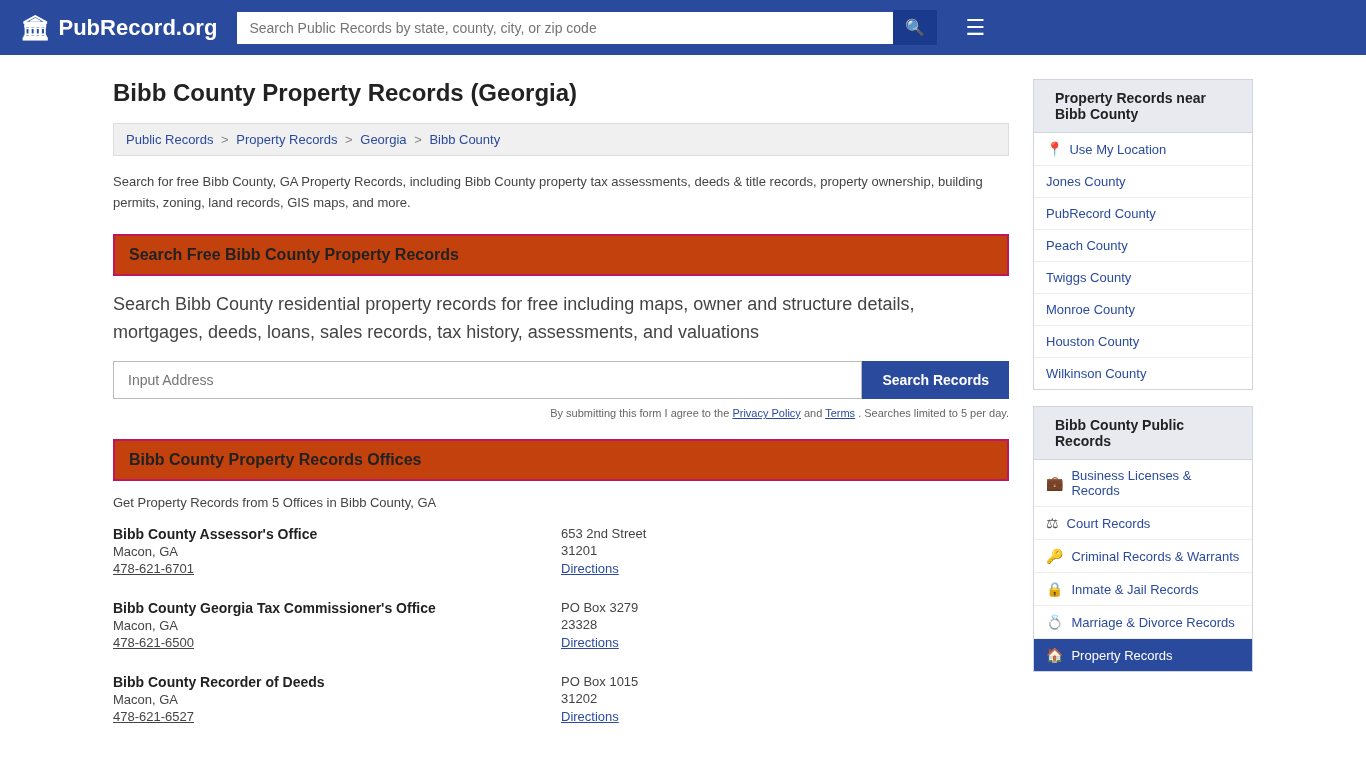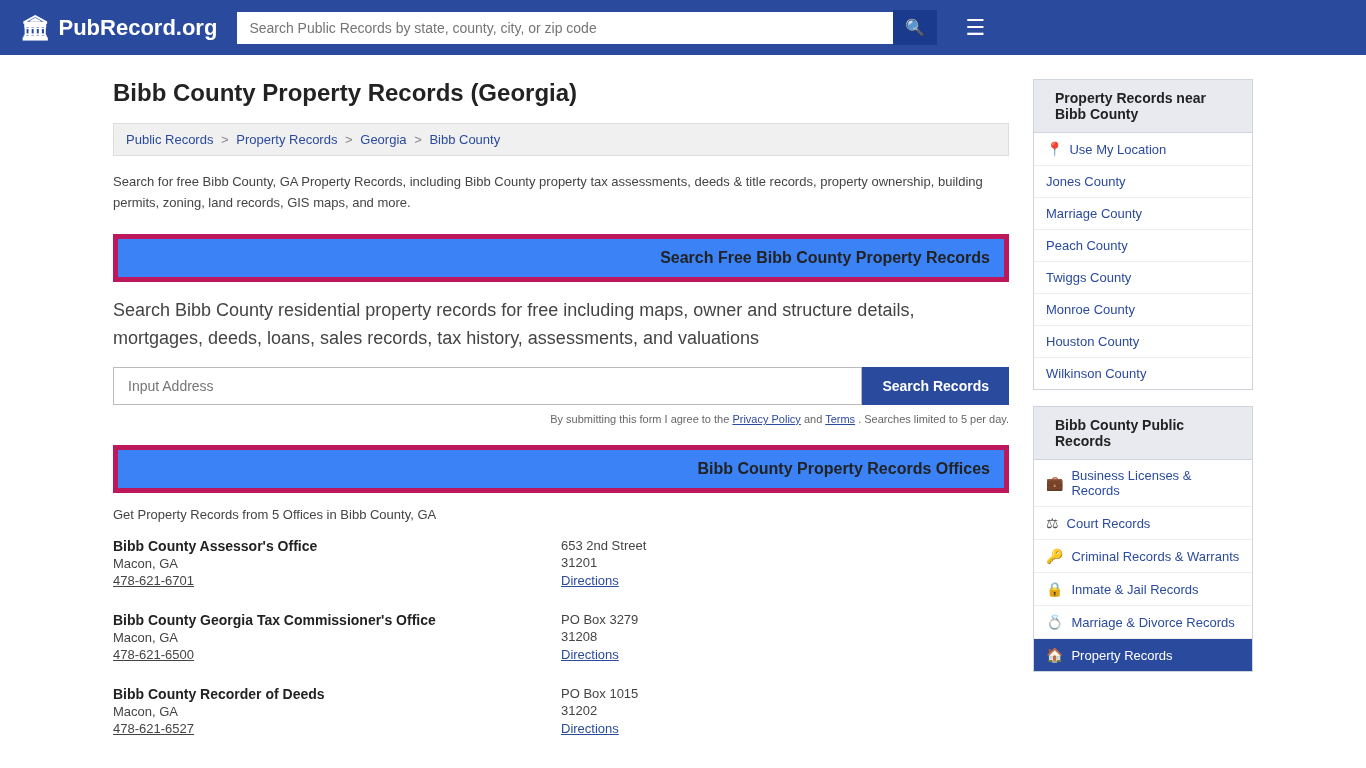--- a/index.html
+++ b/index.html
@@ -99,28 +99,27 @@
     }
     .intro-text {
       font-size: 13px;
       color: #444;
       line-height: 1.6;
       margin-bottom: 20px;
     }
 
     
     .section-header {
-      background: #3b82f6;
+      background: #c2410c;
       padding: 10px 14px;
       font-size: 16px;
       font-weight: bold;
       color: #222;
       margin-bottom: 14px;
-      border: 5px solid #be185d;
-      text-align: right;
+      border: 2px solid #be185d;
     }
 
     .section-desc {
       font-size: 18px;
       color: #444;
       line-height: 1.6;
       margin-bottom: 14px;
     }
 
     
@@ -358,21 +357,21 @@
 
     <div class="office-entry">
       <div class="office-row">
         <div class="office-info">
           <div class="office-name">Bibb County Georgia Tax Commissioner's Office</div>
           <div class="office-city">Macon, GA</div>
           <div class="office-phone">478-621-6500</div>
         </div>
         <div class="office-address">
           <div class="office-street">PO Box 3279</div>
-          <div class="office-zip">31208</div>
+          <div class="office-zip">23328</div>
           <a class="office-directions" href="#">Directions</a>
         </div>
       </div>
     </div>
 
     <div class="office-entry">
       <div class="office-row">
         <div class="office-info">
           <div class="office-name">Bibb County Recorder of Deeds</div>
           <div class="office-city">Macon, GA</div>
@@ -395,21 +394,21 @@
       <li>
         <span class="use-location">
           <span class="loc-icon">📍</span>
           <span>Use My Location</span>
         </span>
       </li>
       <li>
           <a href="#">Jones County</a>
         </li>
       <li>
-          <a href="#">Marriage County</a>
+          <a href="#">PubRecord County</a>
         </li>
       <li>
           <a href="#">Peach County</a>
         </li>
       <li>
           <a href="#">Twiggs County</a>
         </li>
       <li>
           <a href="#">Monroe County</a>
         </li>

